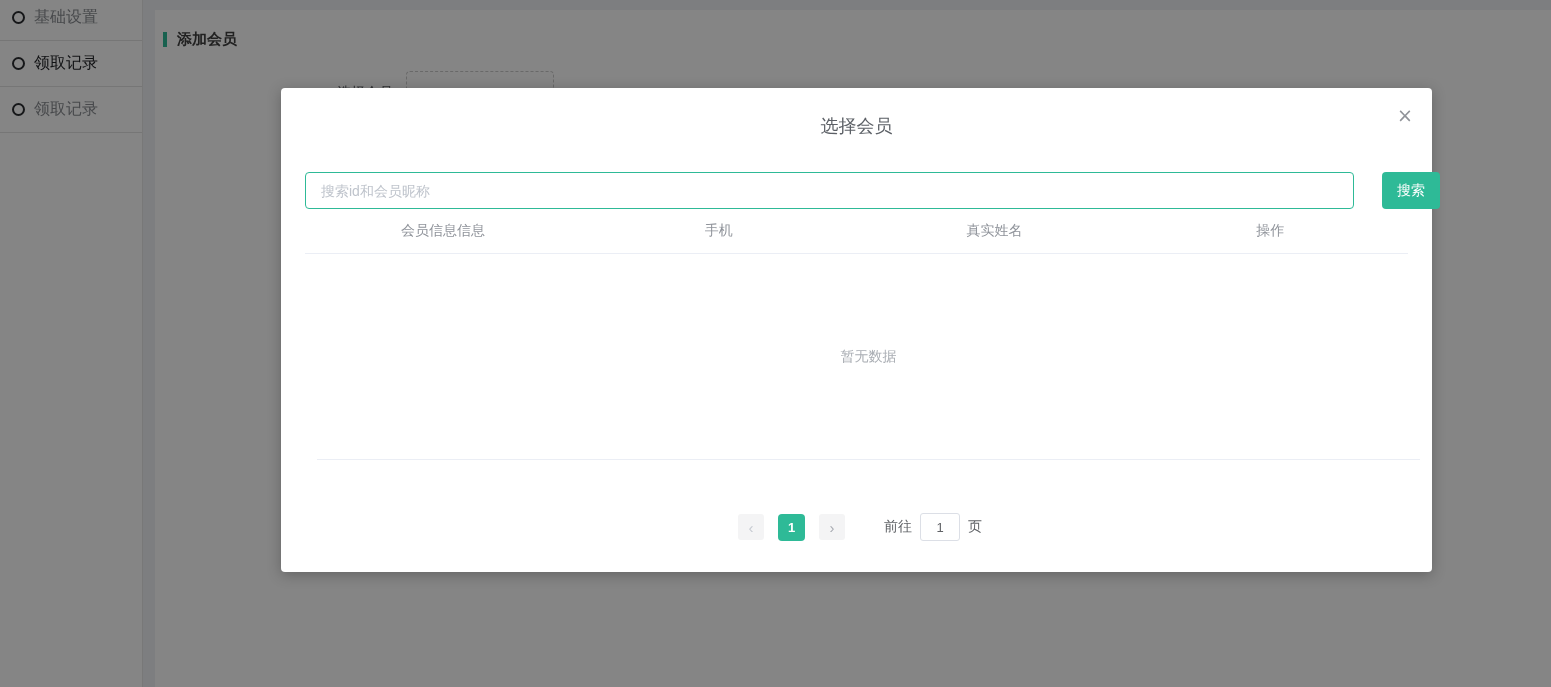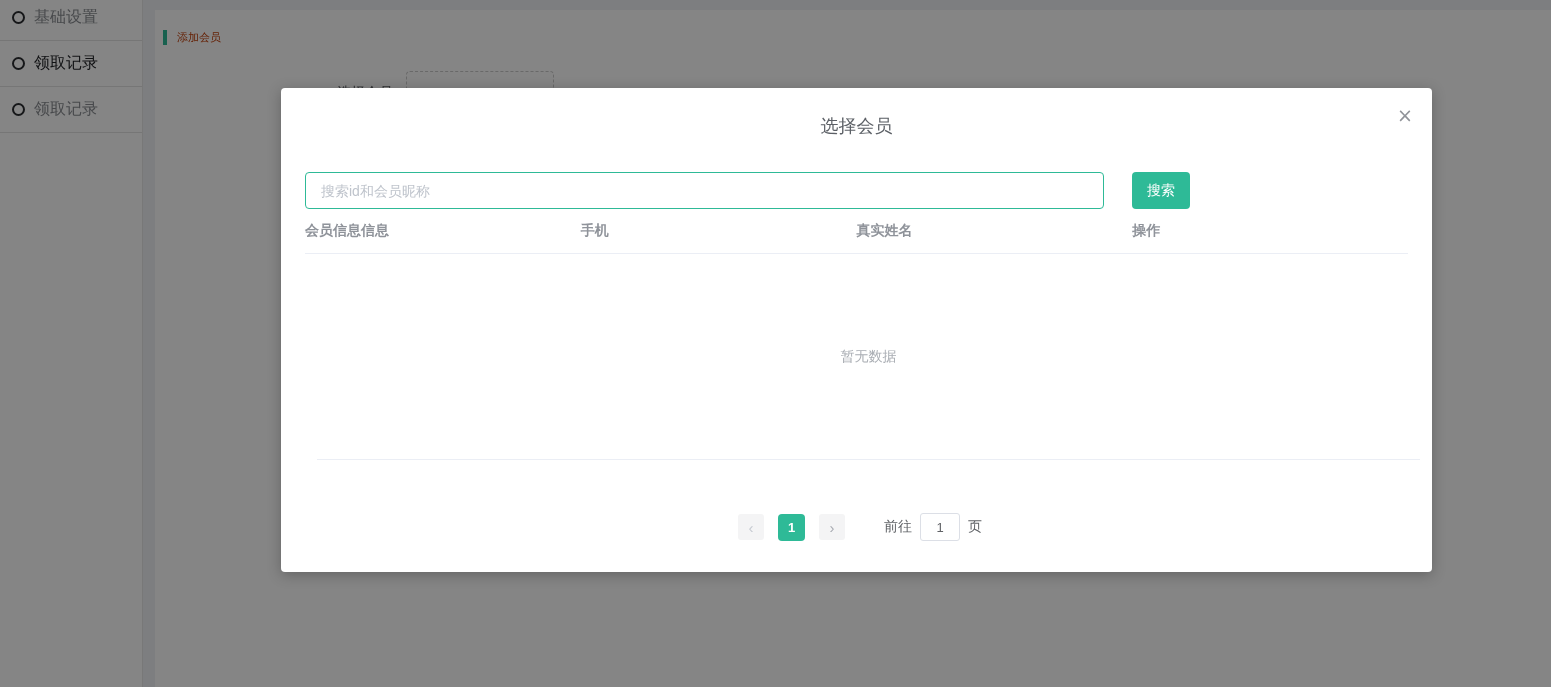--- a/index.html
+++ b/index.html
@@ -10,39 +10,39 @@
   .sidebar { position:absolute; left:0; top:0; bottom:0; width:143px; background:#ffffff; border-right:1px solid #e6e6e6; }
   .side-list { margin-top:-5px; }
   .side-item { height:46px; display:flex; align-items:center; padding:0 12px; border-bottom:1px solid #e2e2e2; cursor:pointer; background:#fff; }
   .side-item .dot { width:13px; height:13px; border:2px solid #2b2d31; border-radius:50%; margin-right:9px; flex:none; }
   .side-item .lbl { font-size:16px; color:#8a8d92; white-space:nowrap; }
   .side-item.active .lbl { color:#24262a; }
 
   .main-card { position:absolute; left:155px; top:10px; right:0; bottom:0; background:#ffffff; }
   .card-title { display:flex; align-items:center; padding:20px 0 0 8px; }
   .title-bar { width:4px; height:15px; background:#2eba97; margin-right:10px; }
-  .card-title .txt { font-size:11px; font-weight:normal; color:#c2410c; }
+  .card-title .txt { font-size:15px; font-weight:bold; color:#404040; }
   .form-label { position:absolute; left:182px; top:74px; font-size:14px; color:#5f6266; }
   .dash-box { position:absolute; left:251px; top:61px; width:148px; height:92px; border:1px dashed #c9c9c9; border-radius:4px; background:#fdfdfd; cursor:pointer; }
 
   
   .overlay { position:absolute; left:0; top:0; right:0; bottom:0; background:rgba(0,0,0,0.48); }
 
   
   .modal { position:absolute; left:281px; top:88px; width:1151px; height:484px; background:#ffffff; border-radius:4px; box-shadow:0 3px 14px rgba(0,0,0,0.25); }
   .modal-close { position:absolute; top:18px; right:19px; font-size:19px; color:#909399; line-height:1; cursor:pointer; font-family:"DejaVu Sans",sans-serif; }
   .modal-title { text-align:center; padding-top:26px; font-size:18px; color:#5c6066; }
 
   .search-row { position:absolute; left:24px; top:84px; display:flex; align-items:center; }
-  .search-input { width:799px; height:37px; border:1px solid #2eba97; border-radius:4px; padding:9px 15px; font-size:14px; color:#ec4899; outline:none; background:#fff; }
+  .search-input { width:1049px; height:37px; border:1px solid #2eba97; border-radius:4px; padding:9px 15px; font-size:14px; color:#ec4899; outline:none; background:#fff; }
   .search-input::placeholder { color:#bfc4cc; }
   .search-btn { margin-left:28px; width:58px; height:37px; background:#2eba97; color:#ffffff; border:none; border-radius:4px; font-size:14px; cursor:pointer; }
 
   .thead { position:absolute; left:24px; top:134px; width:1103px; display:flex; padding-bottom:13px; border-bottom:1px solid #ebeef5; }
-  .th { flex:1; text-align:left; font-size:14px; font-weight:bold; color:#8f939a; }
+  .th { flex:1; text-align:center; font-size:14px; font-weight:normal; color:#8f939a; }
 
   .empty-zone { position:absolute; left:36px; top:167px; width:1103px; height:205px; border-bottom:1px solid #ebeef5; display:flex; align-items:center; justify-content:center; }
   .empty-text { font-size:14px; color:#a9adb3; }
 
   .pager { position:absolute; left:0; right:0; top:425px; display:flex; align-items:center; justify-content:center; }
   .pg-btn { width:26px; height:26px; border-radius:3px; background:#f4f4f5; display:flex; align-items:center; justify-content:center; font-size:15px; margin:0 7px; cursor:pointer; user-select:none; }
   .pg-btn.prev { color:#c6cad1; }
   .pg-btn.next { color:#a8abb2; }
   .pg-num { width:27px; height:27px; border-radius:4px; background:#2eba97; color:#ffffff; font-weight:bold; font-size:13px; display:flex; align-items:center; justify-content:center; margin:0 7px; cursor:pointer; }
   .goto { display:flex; align-items:center; margin-left:32px; font-size:14px; color:#5f6266; }

